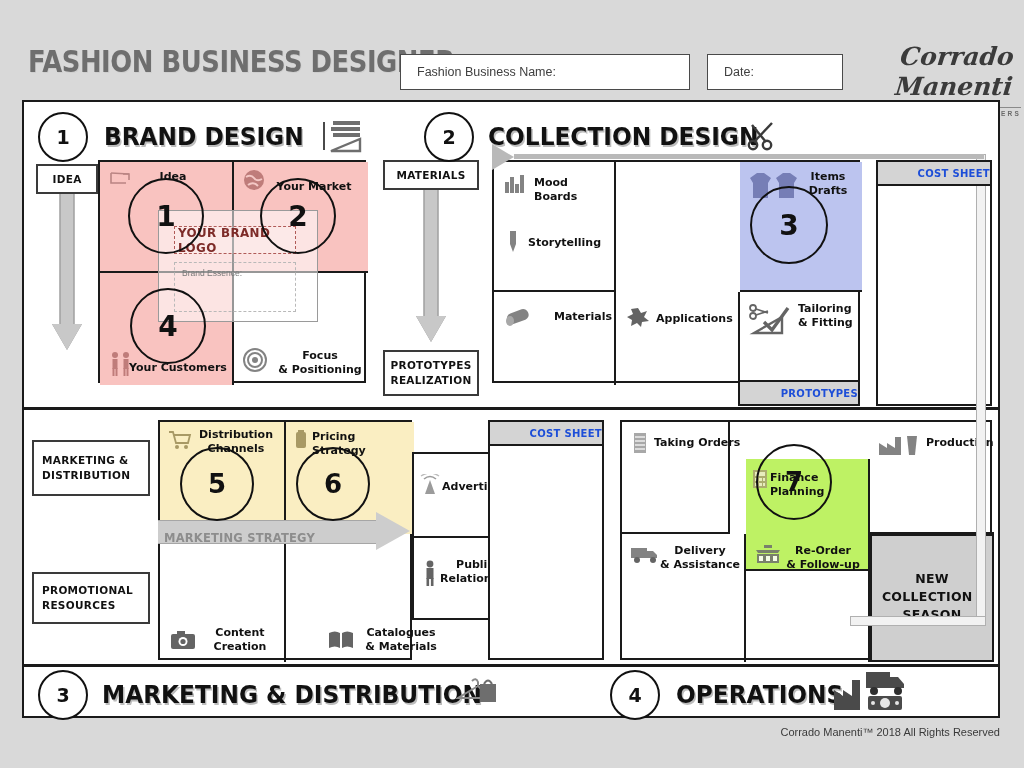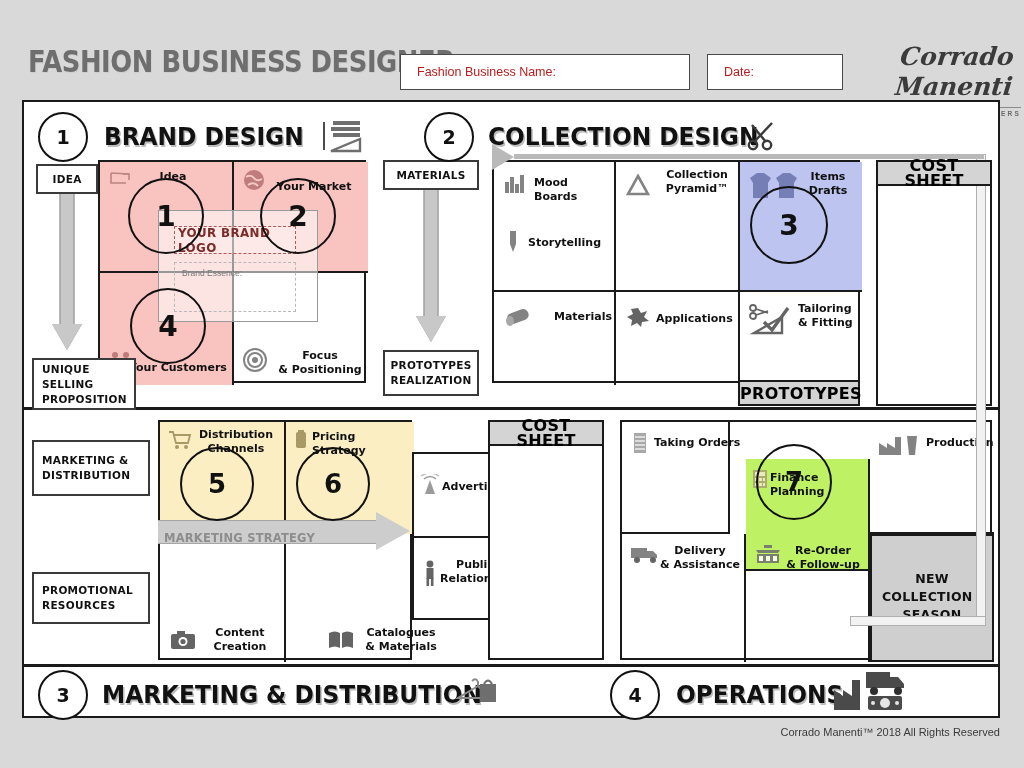--- a/index.html
+++ b/index.html
@@ -20,21 +20,21 @@
     font-weight:bold;font-size:30px;letter-spacing:-0.5px;
     color:#6e6e6e;
     transform:scaleX(0.86);transform-origin:left center;
     text-shadow:1px 1px 0 #cfcfcf;
     white-space:nowrap;
   }
   .field{
     position:absolute;background:#fff;border:1.5px solid #4a4a4a;
     display:flex;align-items:center;
   }
-  .field span{font-size:12.5px;color:#b91c1c;padding-left:16px;}
+  .field span{font-size:12.5px;color:#404040;padding-left:16px;}
   #field-name{left:372px;top:12px;width:288px;height:34px;}
   #field-date{left:679px;top:12px;width:134px;height:34px;}
 
   .logo{position:absolute;left:845px;top:0px;width:165px;height:52px;text-align:center;}
   .logo-script{
     font-family:"DejaVu Serif", serif;
     font-style:italic;font-weight:bold;font-size:25px;
     color:#3b3b3b;line-height:30px;
     transform:skewX(-6deg);
   }
@@ -118,23 +118,23 @@
     position:absolute;border:2.5px solid #111;border-radius:50%;
     background:transparent;display:flex;align-items:center;justify-content:center;
     font-family:"DejaVu Sans",sans-serif;font-weight:bold;color:#111;
     z-index:9;
   }
 
   
   .banner{
     position:absolute;box-sizing:border-box;
     background:#d4d4d4;border:2px solid #1a1a1a;
-    display:flex;align-items:center;justify-content:flex-start;
-    font-family:"DejaVu Sans",sans-serif;font-weight:bold;font-size:16px;
-    color:#000000;letter-spacing:.3px;text-align:center;line-height:15px;z-index:7;
+    display:flex;align-items:center;justify-content:flex-end;
+    font-family:"DejaVu Sans",sans-serif;font-weight:bold;font-size:10px;
+    color:#1d4ed8;letter-spacing:.3px;text-align:center;line-height:15px;z-index:7;
   }
   .sheet{
     position:absolute;box-sizing:border-box;background:#fff;border:2px solid #1a1a1a;
   }
 
   
   .overlay-box{
     position:absolute;background:rgba(255,255,255,0.55);
     border:1.5px solid #9a9a9a;box-sizing:border-box;z-index:8;
   }
@@ -227,23 +227,20 @@
       </g>
       <path d="M9 33 L38 33 L38 21 Z" fill="none" stroke="#6e6e6e" stroke-width="2.4"></path>
     </svg>
 
     <div class="flowbox center" style="left:12px;top:62px;width:62px;height:30px;">
       <span>IDEA</span>
     </div>
     <div class="arrow-down" style="left:12px;top:92px;width:62px;height:156px;">
       <div class="shaft" style="height:130px;"></div>
         <div class="head"></div>
-    </div>
-    <div class="flowbox" style="left:8px;top:256px;width:104px;height:52px;">
-      <span>UNIQUE SELLING PROPOSITION</span>
     </div>
 
     <div class="grid" style="left:74px;top:58px;width:268px;height:223px;">
 
       <div class="cell fill-pink v-divider h-divider" style="left:0;top:0;width:134px;height:111px;">
         <svg class="ico" style="left:8px;top:8px;" width="26" height="22" viewBox="0 0 26 22">
           <path d="M3 3 L3 13 L18 13" fill="none" stroke="#b07a79" stroke-width="1.6"></path>
           <path d="M15 4 L21 4 L21 10" fill="none" stroke="#b07a79" stroke-width="1.6"></path>
           <path d="M3 3 L21 4" stroke="#b07a79" stroke-width="1.6"></path>
         </svg>
@@ -333,27 +330,20 @@
           </g>
         </svg>
         <div class="lbl" style="left:40px;top:14px;width:78px;">Mood Boards</div>
         <svg class="ico" style="left:12px;top:68px;" width="14" height="24" viewBox="0 0 14 24">
           <rect x="4" y="1" width="6" height="13" fill="#6e6e6e"></rect>
           <path d="M4 14 L10 14 L7 22 Z" fill="#6e6e6e"></path>
         </svg>
         <div class="lbl" style="left:34px;top:74px;width:84px;">Storytelling</div>
       </div>
 
-      <div class="cell v-divider h-divider" style="left:122px;top:0;width:124px;height:130px;">
-        <svg class="ico" style="left:10px;top:12px;" width="24" height="22" viewBox="0 0 24 22">
-          <path d="M12 2 L22 20 L2 20 Z" fill="none" stroke="#6e6e6e" stroke-width="2.6"></path>
-        </svg>
-        <div class="lbl" style="left:40px;top:6px;width:82px;text-align:center;white-space:pre-line;">Collection
-Pyramid™</div>
-      </div>
 
       <div class="cell fill-blue h-divider" style="left:246px;top:0;width:122px;height:130px;">
         <svg class="ico" style="left:8px;top:8px;" width="52" height="30" viewBox="0 0 52 30">
           <path d="M2 8 L9 3 L16 3 L23 8 L20 13 L20 28 L5 28 L5 13 Z" fill="#6a72ad"></path>
           <path d="M28 8 L35 3 L42 3 L49 8 L46 13 L46 28 L31 28 L31 13 Z" fill="#6a72ad"></path>
         </svg>
         <div class="lbl" style="left:58px;top:8px;width:60px;text-align:center;white-space:pre-line;">Items
 Drafts</div>
       </div>
 

